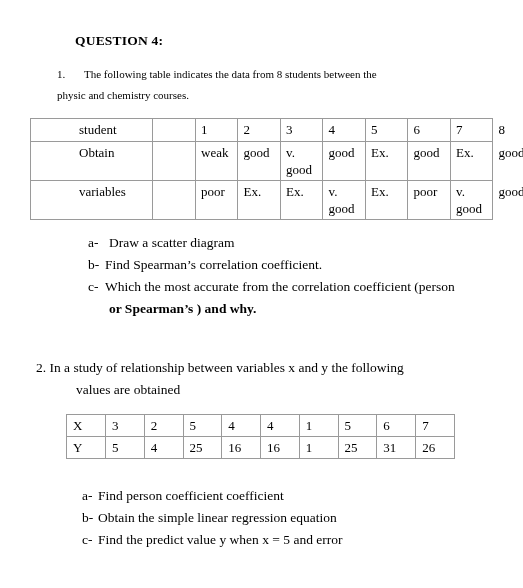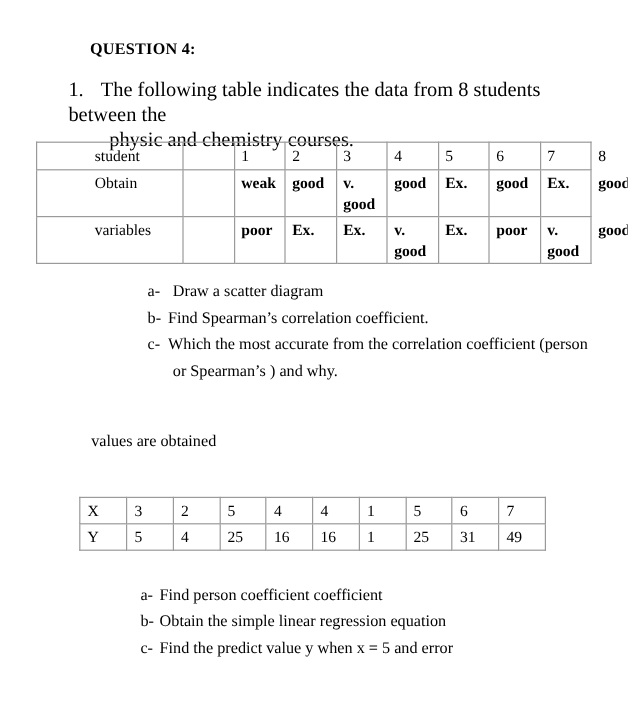--- a/index.html
+++ b/index.html
@@ -29,30 +29,29 @@
     font-size: 13.5px;
     font-weight: bold;
     letter-spacing: 0.2px;
   }
 
   .intro {
     position: absolute;
     left: 57px;
     top: 64px;
     width: 420px;
-    font-size: 17px;
+    font-size: 11px;
     line-height: 21px;
   }
   .intro .num {
     display: inline-block;
     width: 27px;
   }
   .intro .l2 {
     display: block;
-    margin-left: 34px;
   }
 
   
   table.doc-table {
     position: absolute;
     border-collapse: collapse;
     font-size: 13px;
     table-layout: fixed;
   }
   table.doc-table td {
@@ -76,21 +75,20 @@
     height: 27px;
   }
   #table-students td.c-label {
     text-align: left;
     width: 67px;
   }
   #table-students td.c-head {
     text-align: left;
   }
   #table-students td.c-val {
-    font-weight: bold;
   }
 
   
   #table-xy {
     left: 66px;
     top: 414px;
     width: 389px;
   }
   #table-xy td {
     height: 17px;
@@ -102,31 +100,31 @@
 
   
   .sub-list {
     position: absolute;
     font-size: 13.5px;
     line-height: 22px;
   }
   .sub-list .row {
     position: relative;
     white-space: nowrap;
-    margin-left: 35px;
   }
   .sub-list .row .marker {
     display: inline-block;
   }
   .sub-list .row .txt {
     display: inline-block;
   }
   .sub-list .cont {
     display: block;
     white-space: nowrap;
+    font-weight: bold;
   }
 
   #list-q1 {
     left: 88px;
     top: 232px;
     width: 400px;
   }
   #list-q1 .marker { width: 17px; }
   #list-q1 .row.a .marker { width: 21px; }
   #list-q1 .cont { padding-left: 21px; }
@@ -205,20 +203,21 @@
     <div class="row">
       <span class="marker">b-</span><span class="txt">Find Spearman’s correlation coefficient.</span>
     </div>
     <div class="row">
       <span class="marker">c-</span><span class="txt">Which the most accurate from the correlation coefficient (person</span>
       <span class="cont">or Spearman’s ) and why.</span>
     </div>
   </div>
 
   <div class="para2">
+    <span>2. In a study of relationship between variables x and y the following</span>
     <span class="l2">values are obtained</span>
   </div>
 
   <table class="doc-table" id="table-xy">
     <tbody>
       <tr>
         <td class="c-label">X</td>
         <td>3</td>
         <td>2</td>
         <td>5</td>
@@ -232,21 +231,21 @@
       <tr>
         <td class="c-label">Y</td>
         <td>5</td>
         <td>4</td>
         <td>25</td>
         <td>16</td>
         <td>16</td>
         <td>1</td>
         <td>25</td>
         <td>31</td>
-        <td>49</td>
+        <td>26</td>
       </tr>
     </tbody>
   </table>
 
   <div class="sub-list" id="list-q2">
     <div class="row">
       <span class="marker">a-</span><span class="txt">Find person coefficient coefficient</span>
     </div>
     <div class="row">
       <span class="marker">b-</span><span class="txt">Obtain the simple linear regression equation</span>

